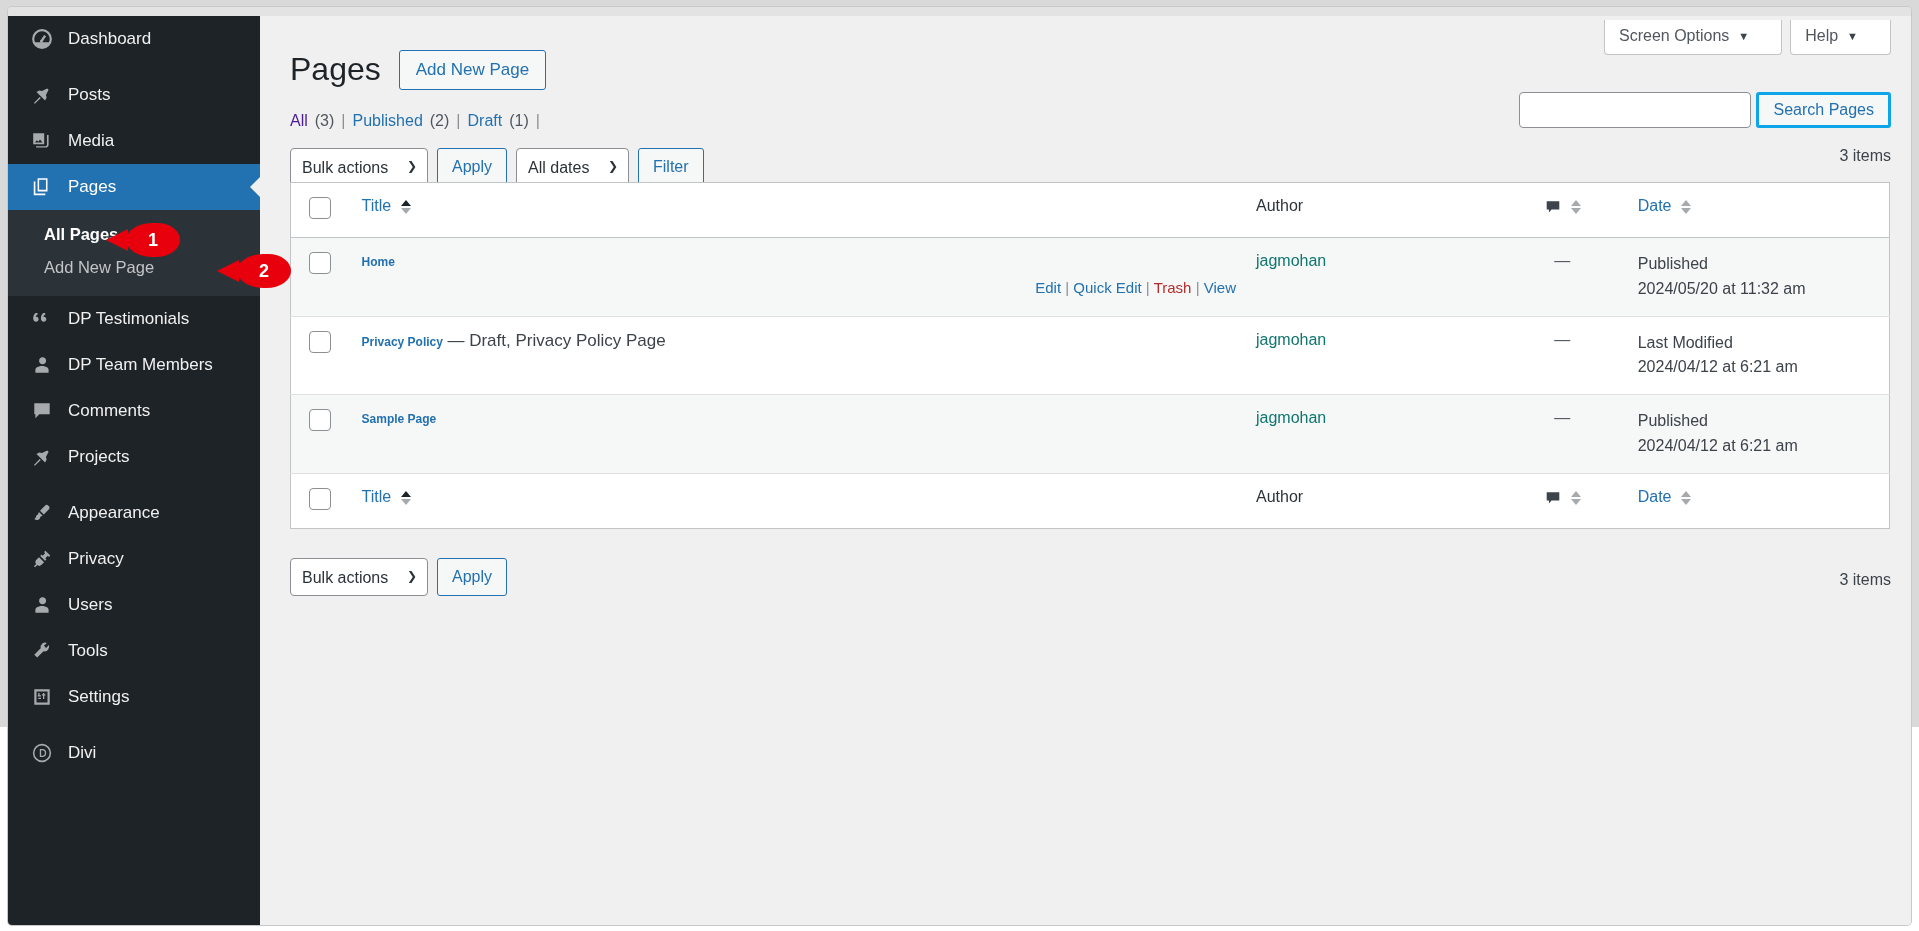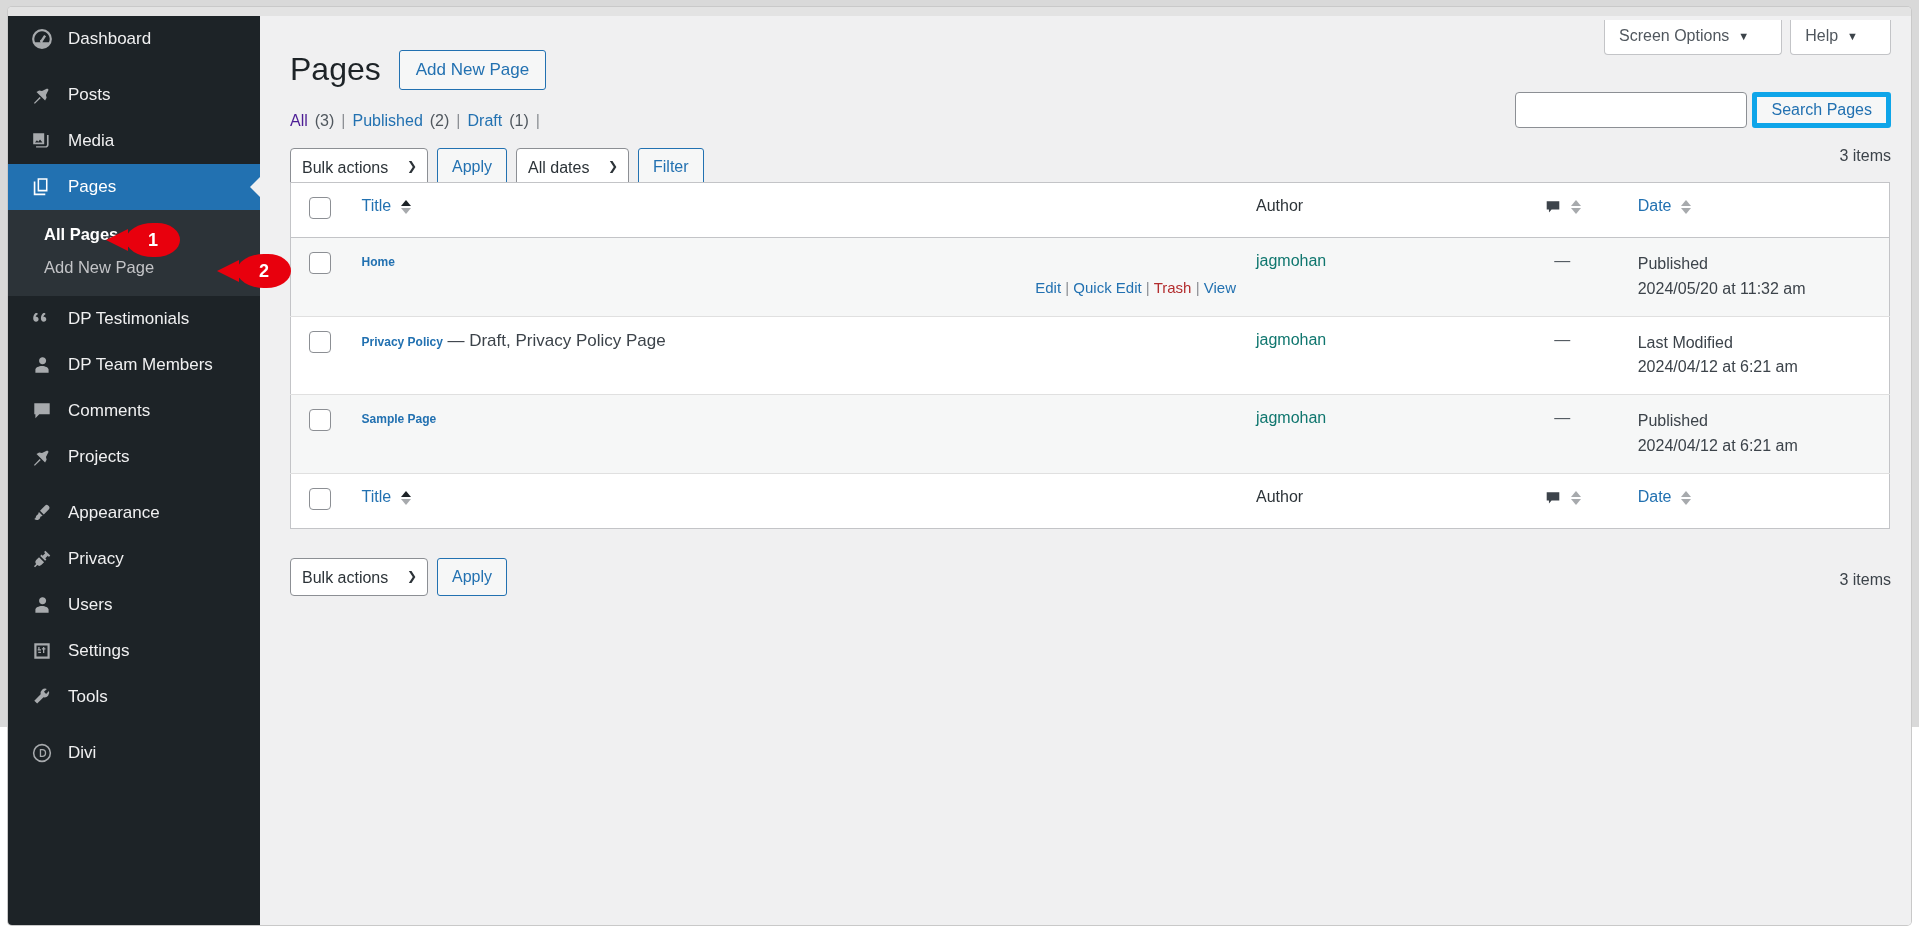--- a/index.html
+++ b/index.html
@@ -173,21 +173,21 @@
   .search-input {
     width: 232px; height: 36px;
     border: 1px solid #8c8f94;
     border-radius: 4px;
     background: #fff;
     padding: 0 8px;
     font-size: 15px;
     color: #2c3338;
   }
   .search-btn {
-    border: 5px solid #0ea5e9;
+    border: 3px solid #0ea5e9;
     color: #2271b1;
     background: #f6f7f7;
     border-radius: 3px;
     font-size: 16px;
     padding: 0 14px;
     height: 36px;
   }
 
   .tablenav {
     margin: 18px 0 0 30px;
@@ -442,33 +442,33 @@
           <svg width="22" height="22" viewBox="0 0 20 20" fill="currentColor">
               <path d="M10 9.3a3.2 3.2 0 100-6.3 3.2 3.2 0 000 6.3zm0 1.6c-3 0-6 1.5-6 3.3V17h12v-2.8c0-1.8-3-3.3-6-3.3z"></path>
             </svg>
         </span>
         <span>Users</span>
       </div>
 
       <div class="menu-item">
         <span class="ico">
           <svg width="22" height="22" viewBox="0 0 20 20" fill="currentColor">
+              <path d="M16.3 4.6l-2.6 2.6-1.9-1.9 2.6-2.6a4.2 4.2 0 00-5.6 4.9L3 13.4 5.6 16l5.8-5.8a4.2 4.2 0 004.9-5.6z"></path>
+            </svg>
+        </span>
+        <span>Tools</span>
+      </div>
+
+      <div class="menu-item">
+        <span class="ico">
+          <svg width="22" height="22" viewBox="0 0 20 20" fill="currentColor">
               <path d="M3 3h14v14H3V3zm2 2v10h10V5H5zm1.6 1.3h1.2v2.1h1.3v1.2H6.1V8.4h.5V6.3zm0 4.3h2.5v1.2H6.6v-1.2zm4.3-4.3h1.2v1.2h1v1.2h-1v3.2h-1.2V8.7h-1V7.5h1V6.3z"></path>
             </svg>
         </span>
         <span>Settings</span>
-      </div>
-
-      <div class="menu-item">
-        <span class="ico">
-          <svg width="22" height="22" viewBox="0 0 20 20" fill="currentColor">
-              <path d="M16.3 4.6l-2.6 2.6-1.9-1.9 2.6-2.6a4.2 4.2 0 00-5.6 4.9L3 13.4 5.6 16l5.8-5.8a4.2 4.2 0 004.9-5.6z"></path>
-            </svg>
-        </span>
-        <span>Tools</span>
       </div>
 
       <div class="menu-gap"></div>
 
       <div class="menu-item">
         <span class="ico">
           <svg width="22" height="22" viewBox="0 0 20 20" fill="none" stroke="currentColor" stroke-width="1.4">
               <circle cx="10" cy="10" r="7.6"></circle>
               <path d="M8 6.4h2.2a3.6 3.6 0 010 7.2H8V6.4z" fill="currentColor" stroke="none"></path>
               <path d="M9.2 7.6h1a2.4 2.4 0 010 4.8h-1V7.6z" fill="#1d2327" stroke="none"></path>

